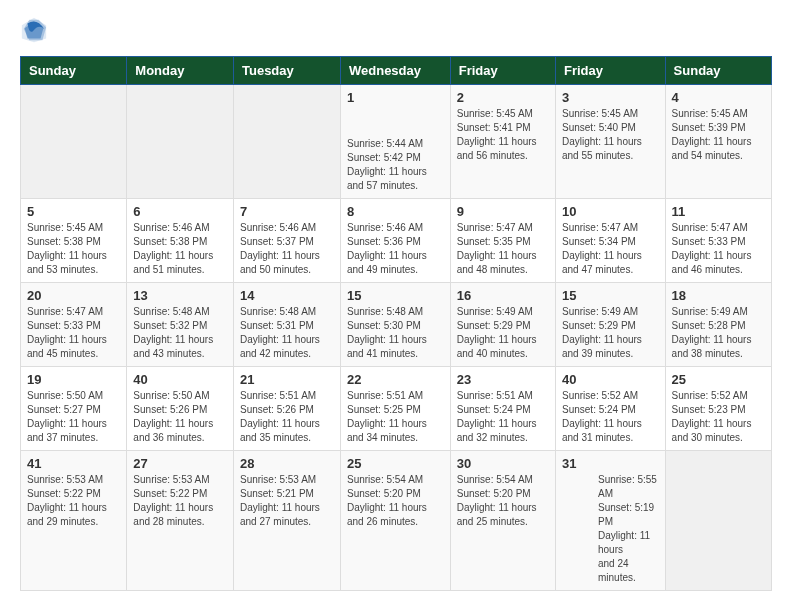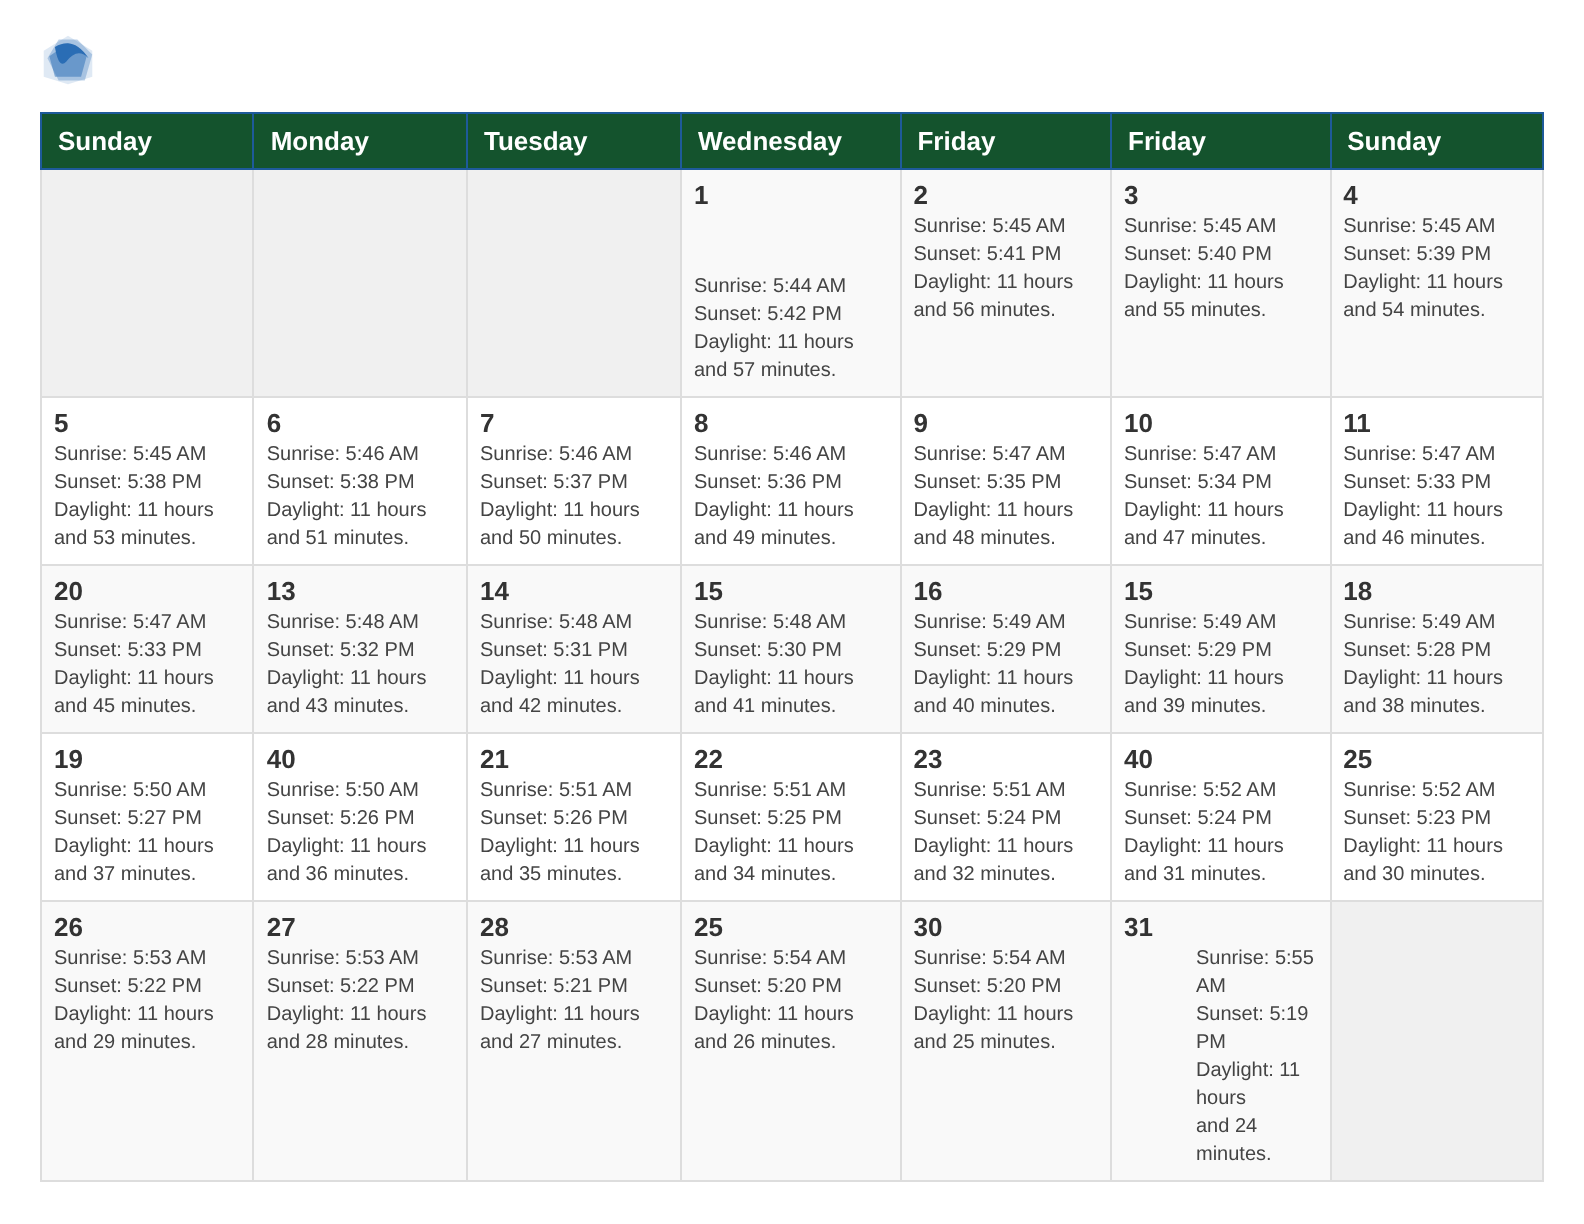--- a/index.html
+++ b/index.html
@@ -315,21 +315,21 @@
           <td>
             <span class="day-number">25</span>
             <div class="day-info" style="white-space: pre-line;">Sunrise: 5:52 AM
 Sunset: 5:23 PM
 Daylight: 11 hours
 and 30 minutes.</div>
           </td>
         </tr>
         <tr>
           <td>
-            <span class="day-number">26</span>
+            <span class="day-number">41</span>
             <div class="day-info" style="white-space: pre-line;">Sunrise: 5:53 AM
 Sunset: 5:22 PM
 Daylight: 11 hours
 and 29 minutes.</div>
           </td>
           <td>
             <span class="day-number">27</span>
             <div class="day-info" style="white-space: pre-line;">Sunrise: 5:53 AM
 Sunset: 5:22 PM
 Daylight: 11 hours

